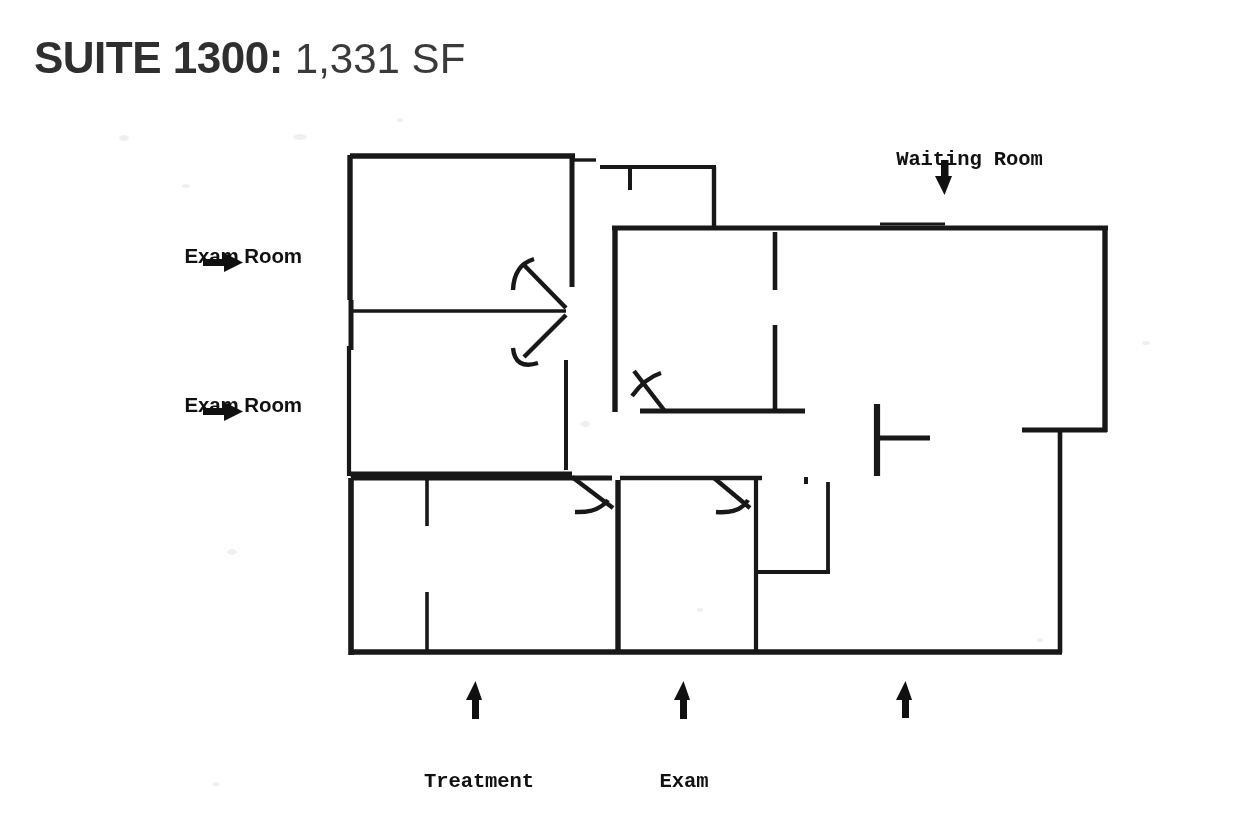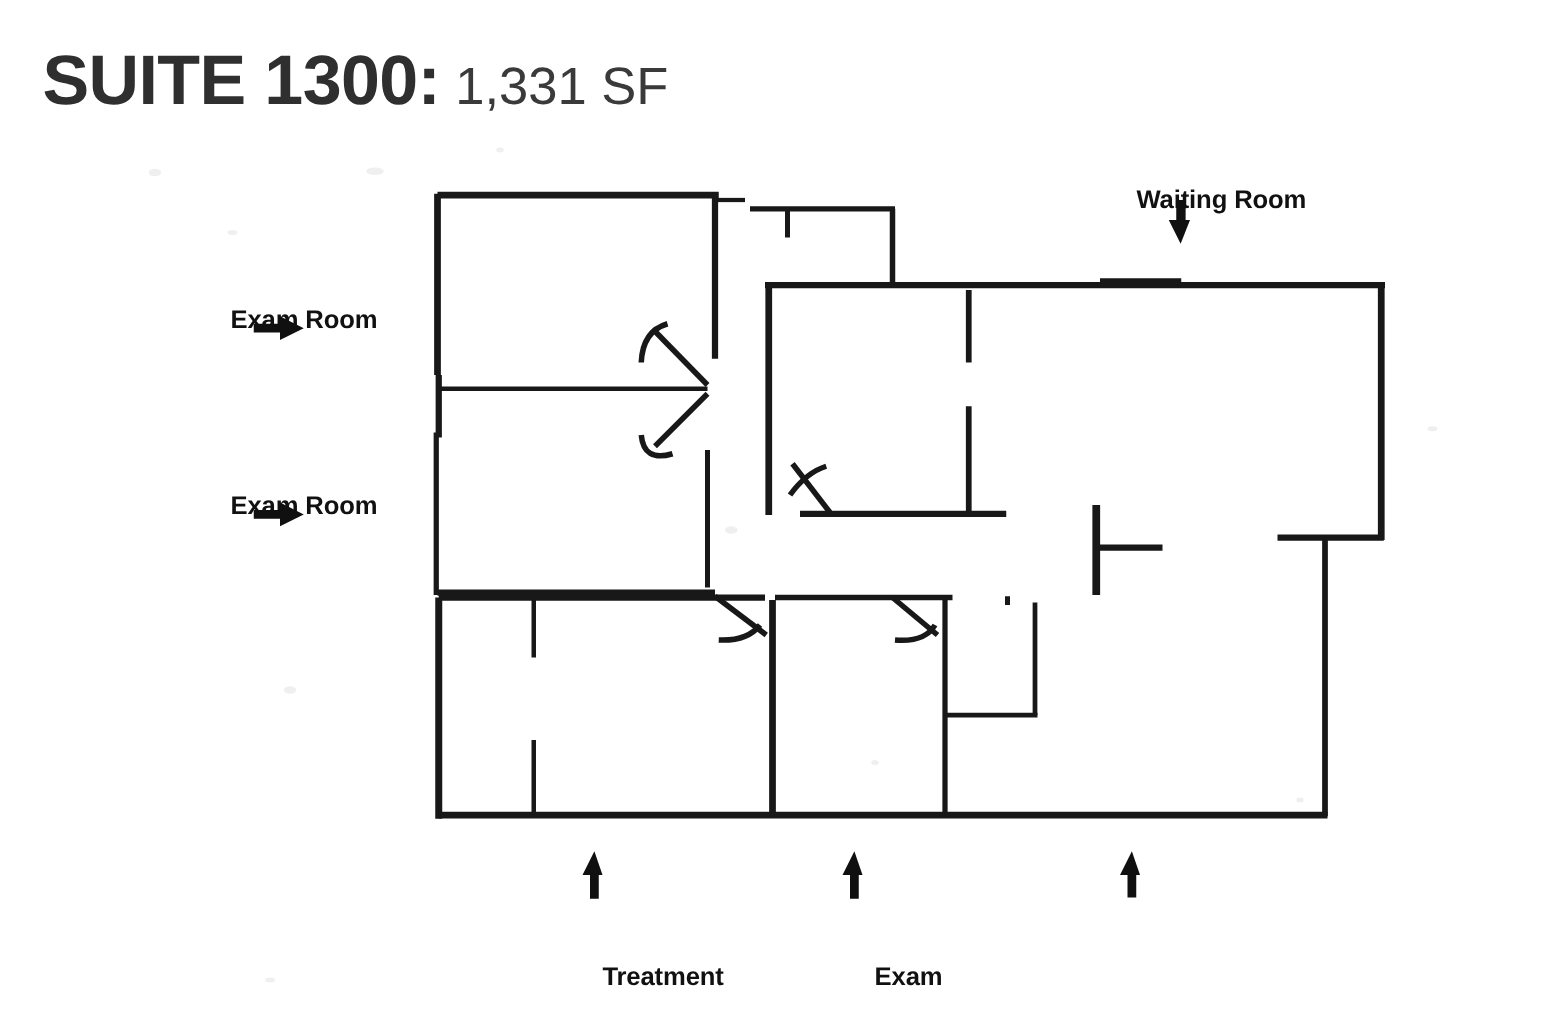--- a/index.html
+++ b/index.html
@@ -21,21 +21,21 @@
 
   
   #title {
     position: absolute;
     left: 34px;
     top: 36px;
     white-space: nowrap;
     line-height: 1;
   }
   #title .t-bold {
-    font-size: 56px;
+    font-size: 44px;
     font-weight: 700;
     letter-spacing: -0.5px;
     color: #2f2f2f;
     font-stretch: condensed;
   }
   #title .t-reg {
     font-size: 42px;
     font-weight: 400;
     letter-spacing: 0px;
     color: #3a3a3a;
@@ -45,21 +45,21 @@
   
   .callout {
     position: absolute;
     color: #111111;
     font-size: 20.5px;
     font-weight: 700;
     line-height: 1.16;
     white-space: pre;
     letter-spacing: -0.1px;
   }
-  .callout.center { text-align: right; }
+  .callout.center { text-align: center; font-family: Liberation Mono, monospace; }
   .callout.left   { text-align: left; }
 
   
   #plan-svg, #arrow-svg, #noise-svg {
     position: absolute;
     left: 0; top: 0;
     width: 1254px;
     height: 814px;
   }
   #noise-svg { opacity: 0.11; }

